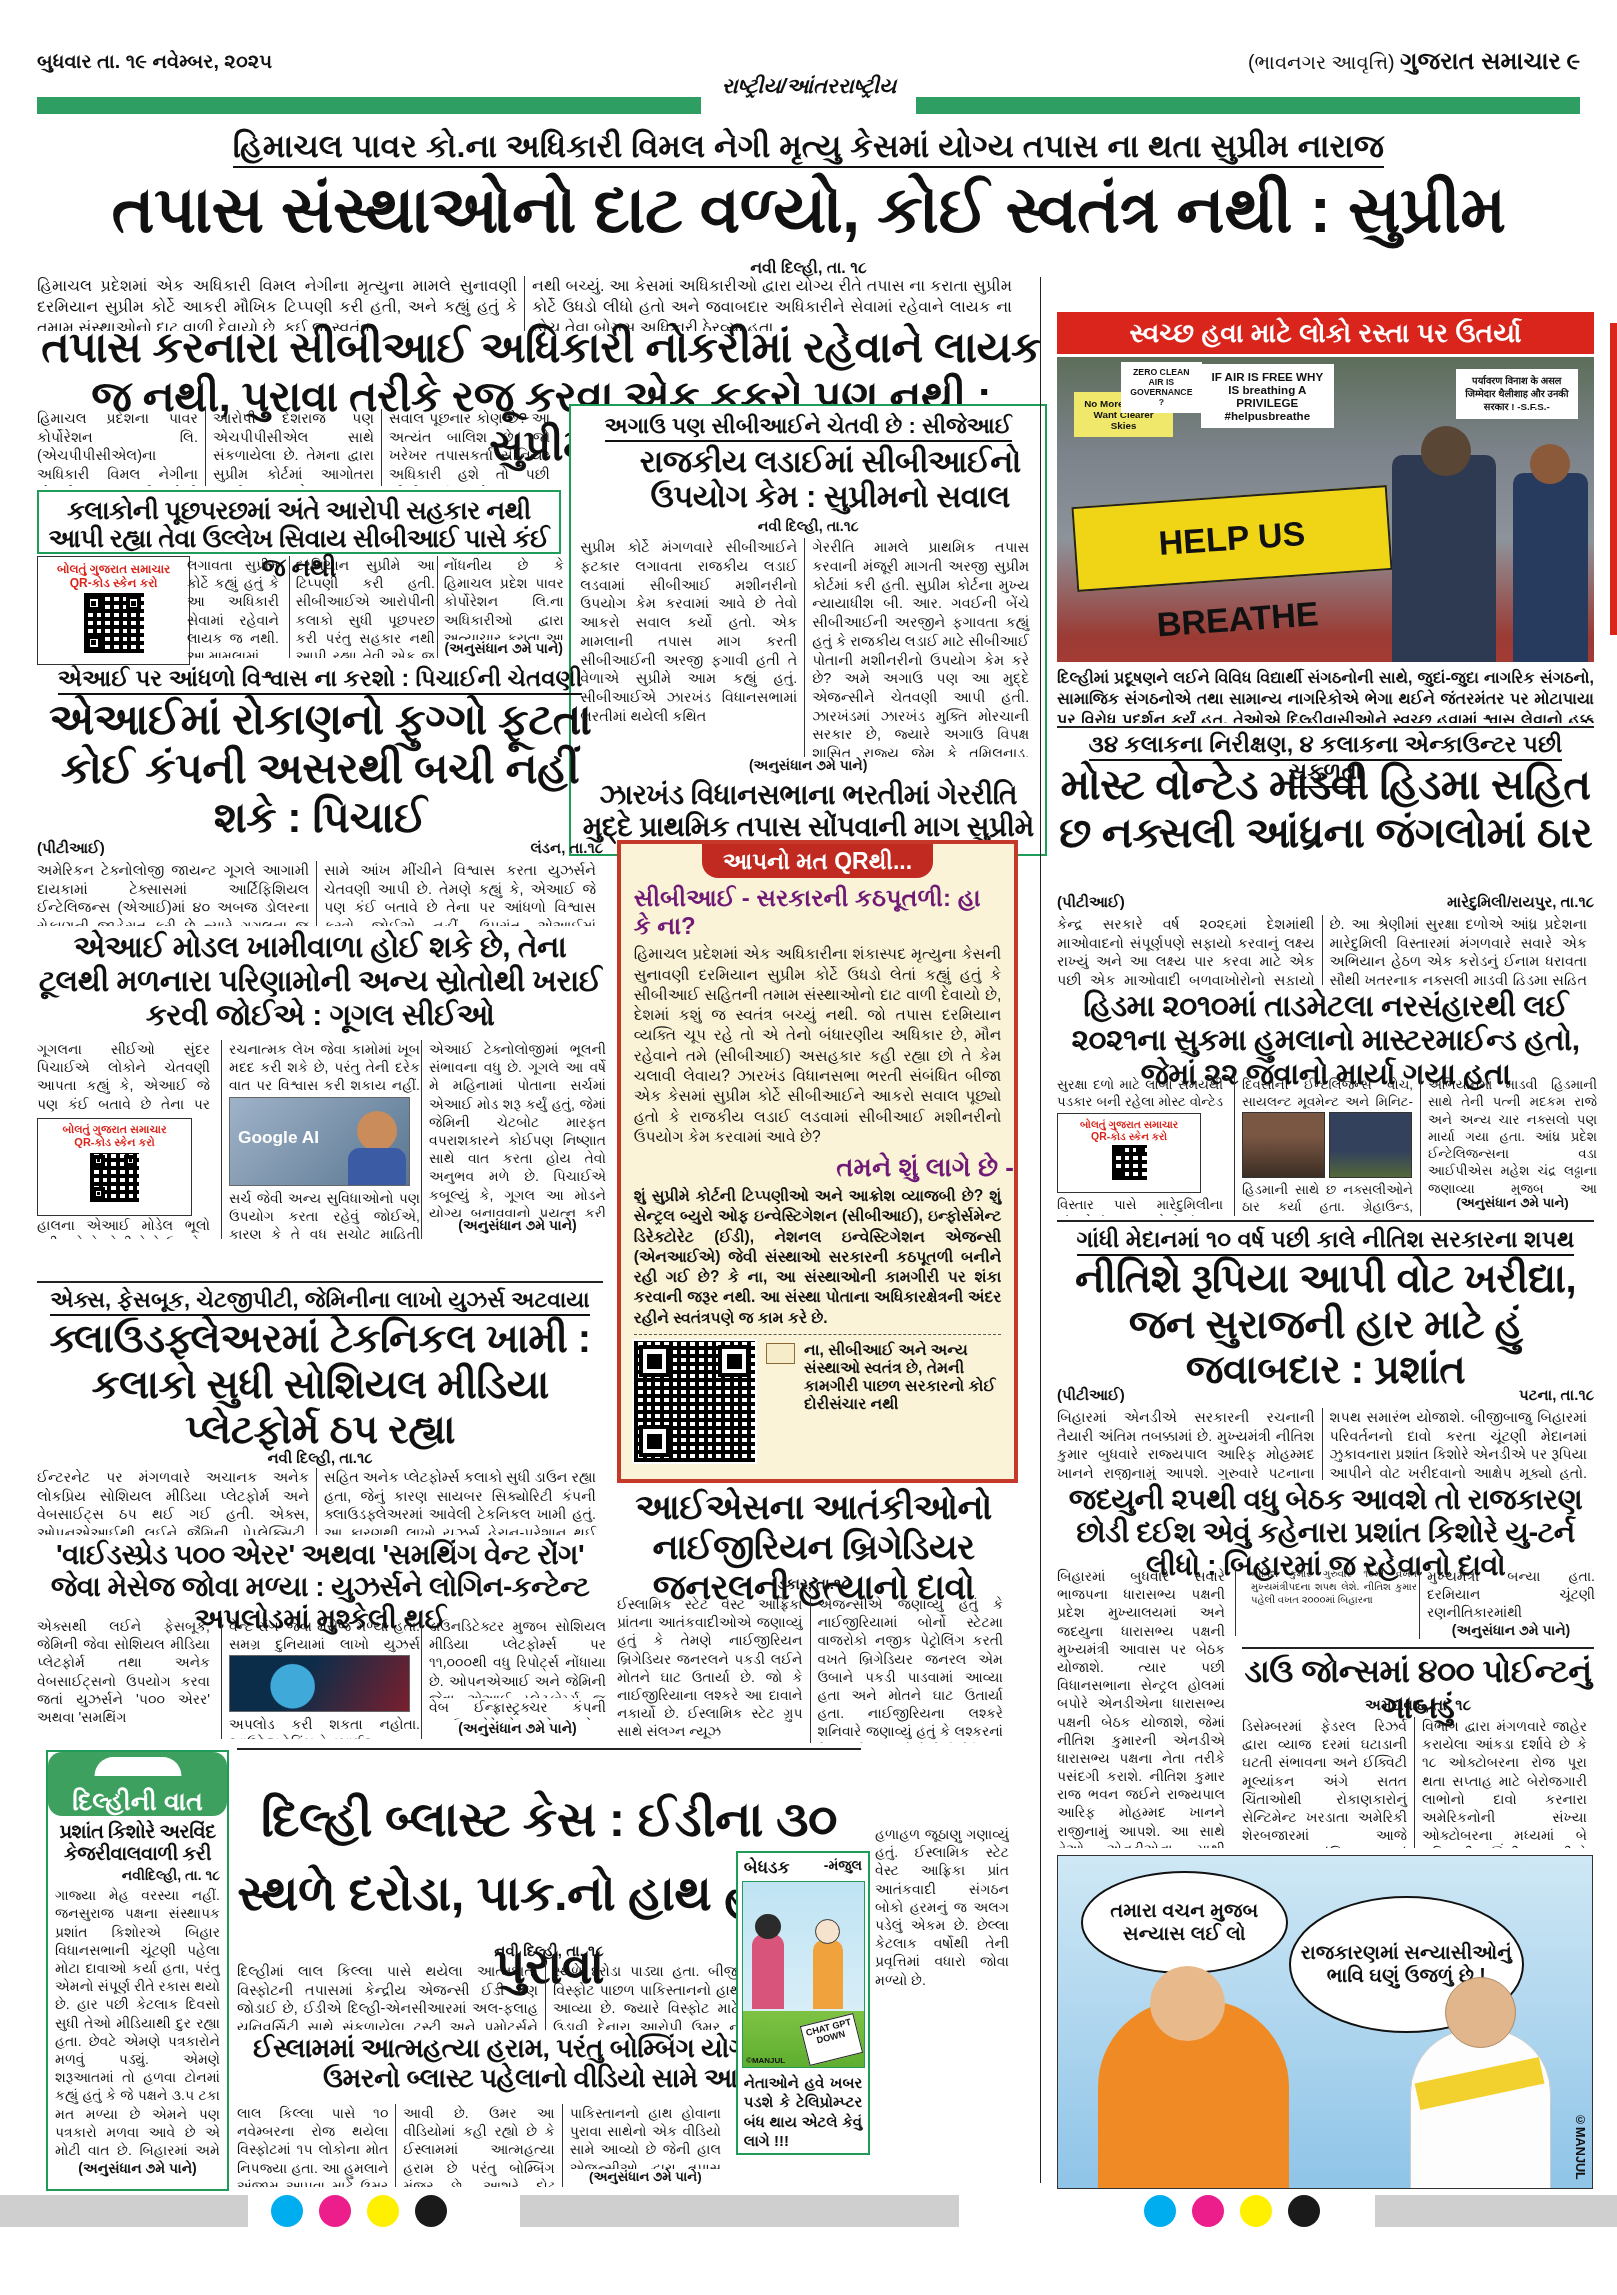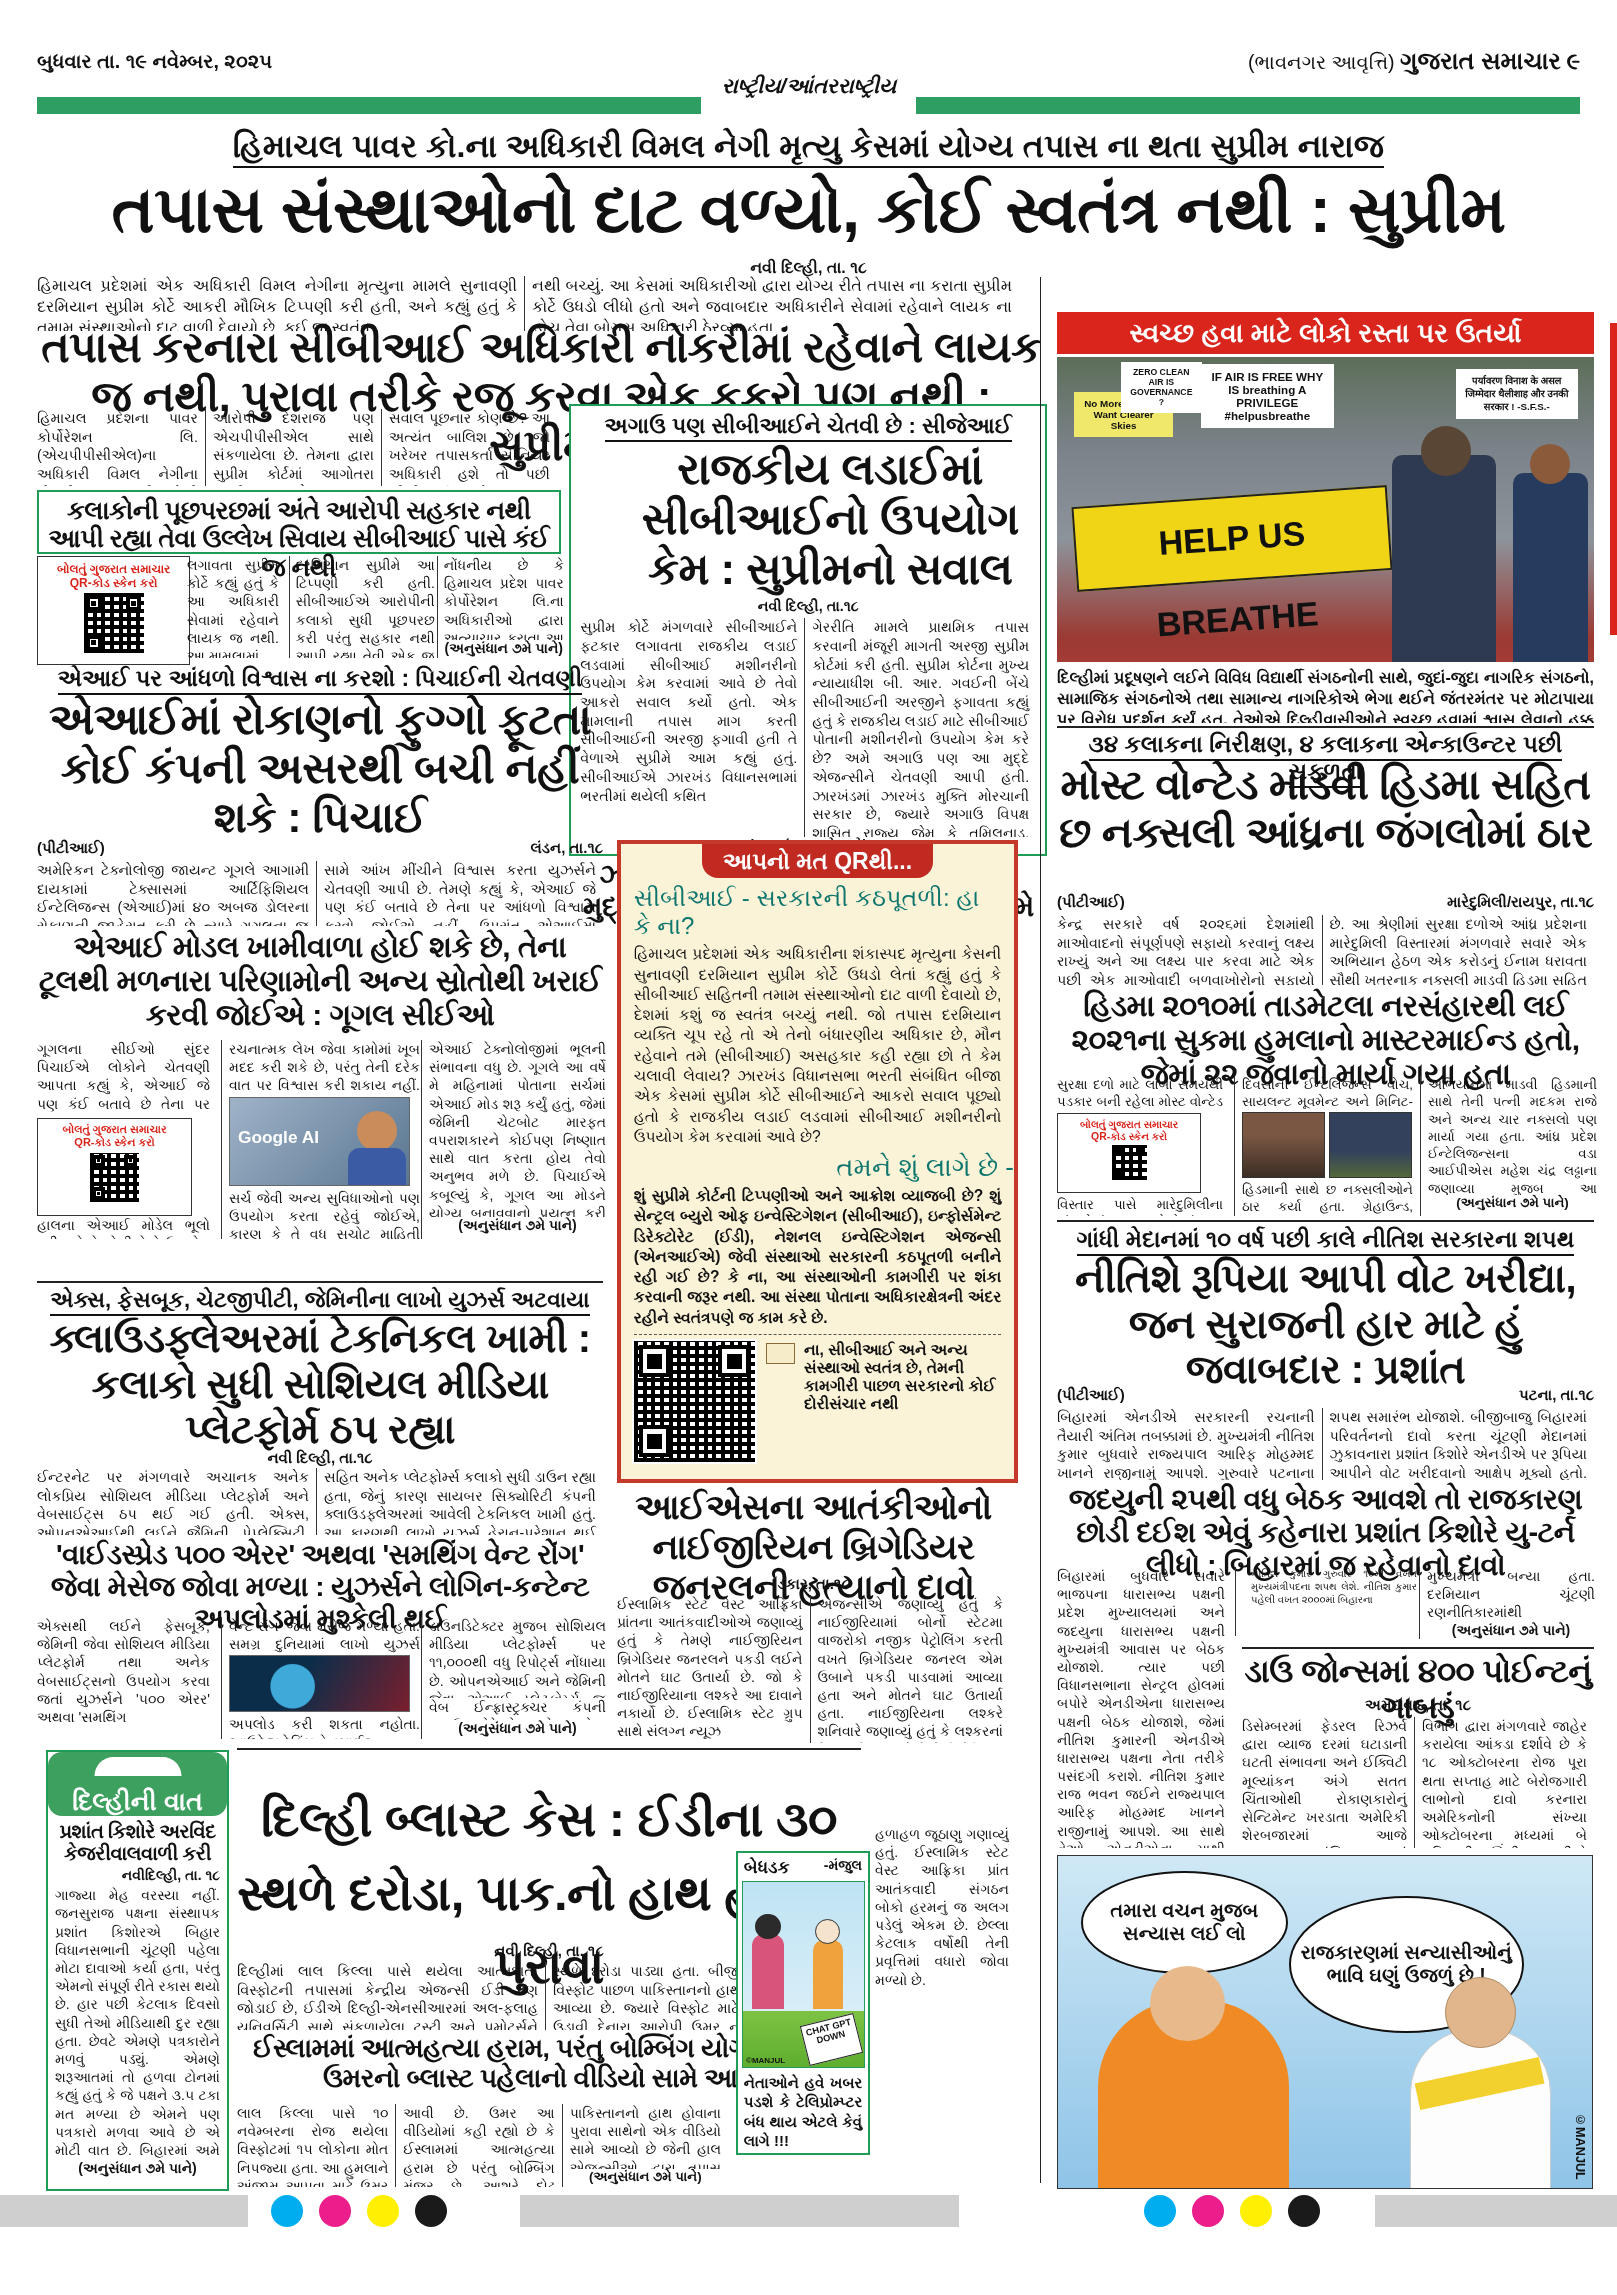--- a/index.html
+++ b/index.html
@@ -23,21 +23,21 @@
       repeating-linear-gradient(90deg,#000 0 4px,#fff 4px 8.7px);
       outline:2.3px solid #fff;}
   .qr .f{position:absolute;width:26%;height:26%;background:#fff;border:4px solid #000;box-sizing:border-box;}
   .qr .f i{position:absolute;left:18%;top:18%;width:64%;height:64%;background:#000;}
   .qr .f1{left:4%;top:4%;} .qr .f2{right:4%;top:4%;} .qr .f3{left:4%;bottom:4%;}
   .qr-promo{border:1.7px solid #333;background:#fff;text-align:center;padding:4.6px;}
   .qr-promo .t1{color:#d9251c;font-weight:bold;}
   
   .pollbox{border:4px solid #c5392b;background:#fbf3d8;}
   .pill{background:#c02a21;color:#fff;font-weight:bold;text-align:center;border-radius:0 0 16px 16px;}
-  .redtxt{color:#0f766e;font-weight:normal;}
+  .redtxt{color:#701a75;font-weight:bold;}
   .opt{display:flex;align-items:flex-start;margin-bottom:8px;}
   .chk{width:26.6px;height:19.6px;border:1.7px solid #8a6b38;background:#f6ecc9;margin-right:9.2px;flex:0 0 auto;margin-top:2.3px;}
   .dash{border-top:1.7px dashed #555;}
   
   .photo{position:relative;overflow:hidden;background:linear-gradient(180deg,#5d6e5a 0%,#7b8289 30%,#8d939b 60%,#9b3a33 92%,#a33c35 100%);}
   .placard{position:absolute;background:#fff;color:#111;font-weight:bold;text-align:center;padding:5.8px;}
   .banner-y{position:absolute;background:#f0d517;color:#111;font-weight:bold;text-align:center;transform:rotate(-4deg);border:2.3px solid #222;}
   .person{position:absolute;background:#2e3a52;border-radius:10.4px 10.4px 0 0;}
   .head{position:absolute;background:#8a5a3b;border-radius:50%;}
   
@@ -101,21 +101,21 @@
     <div class="abs body-txt" style="left:150px;top:0;width:92px;height:102px;font-size:14px;overflow:hidden;">લગાવતા સુપ્રીમ કોર્ટે કહ્યું હતું કે આ અધિકારી સેવામાં રહેવાને લાયક જ નથી. આ મામલામાં</div>
     <div class="abs body-txt" style="left:252px;top:0;width:139px;height:102px;font-size:14px;border-left:1.2px solid #333;padding-left:5.8px;overflow:hidden;">દરમિયાન સુપ્રીમે આ ટિપ્પણી કરી હતી. સીબીઆઈએ આરોપીની કલાકો સુધી પૂછપરછ કરી પરંતુ સહકાર નથી આપી રહ્યા તેવી એક જ લાઈનનો ઉલ્લેખ કર્યો હતો. જેને કારણે સુપ્રીમે અધિકારીનો ઉધડો લીધો હતો. સુપ્રીમની બેંચે મૌખિક રીતે પૂછ્યું હતું કે આ મામલામાં તપાસકર્તા કોણ છે?</div>
     <div class="abs" style="left:400px;top:0;width:120px;height:102px;border-left:1.2px solid #333;padding-left:5.8px;overflow:hidden;">
       <div class="body-txt" style="font-size:14px;height:84px;overflow:hidden;">નોંધનીય છે કે હિમાચલ પ્રદેશ પાવર કોર્પોરેશન લિ.ના અધિકારીઓ દ્વારા અત્યાચાર કરાતા આ કંપનીના જ અન્ય એક કર્મચારી વિમલ નેગીએ આત્મહત્યા કરી લીધી હતી તેવો આરોપ પરિવાર દ્વારા લગાવવામાં આવ્યો છે. સીબીઆઈ અધિકારીએ આ મામલામાં અત્યાર સુધી</div>
       <div class="cont" style="font-size:14px;">(અનુસંધાન ૭મે પાને)</div>
     </div>
   </div>
 
   <div class="abs greenbox" style="left:569px;top:404px;width:456px;height:434px;padding:7px 9.2px;">
     <div class="kicker" style="font-size:22px;"><span>અગાઉ પણ સીબીઆઈને ચેતવી છે : સીજેઆઈ</span></div>
-    <div class="hl" style="font-size:44px;margin-top:4.6px;margin-left:44px;">રાજકીય લડાઈમાં સીબીઆઈનો ઉપયોગ કેમ : સુપ્રીમનો સવાલ</div>
+    <div class="hl" style="font-size:31px;margin-top:4.6px;margin-left:44px;">રાજકીય લડાઈમાં સીબીઆઈનો ઉપયોગ કેમ : સુપ્રીમનો સવાલ</div>
     <div style="text-align:center;font-size:14.4px;font-weight:bold;margin-top:3.5px;">નવી દિલ્હી, તા.૧૮</div>
     <div class="cols" style="height:219px;font-size:14.4px;margin-top:3.5px;">
       <div class="body-txt">સુપ્રીમ કોર્ટે મંગળવારે સીબીઆઈને ફટકાર લગાવતા રાજકીય લડાઈ લડવામાં સીબીઆઈ મશીનરીનો ઉપયોગ કેમ કરવામાં આવે છે તેવો આકરો સવાલ કર્યો હતો. એક મામલાની તપાસ માગ કરતી સીબીઆઈની અરજી ફગાવી હતી તે વેળાએ સુપ્રીમે આમ કહ્યું હતું. સીબીઆઈએ ઝારખંડ વિધાનસભામાં ભરતીમાં થયેલી કથિત</div>
       <div class="body-txt">ગેરરીતિ મામલે પ્રાથમિક તપાસ કરવાની મંજૂરી માગતી અરજી સુપ્રીમ કોર્ટમાં કરી હતી. સુપ્રીમ કોર્ટના મુખ્ય ન્યાયાધીશ બી. આર. ગવઈની બેંચે સીબીઆઈની અરજીને ફગાવતા કહ્યું હતું કે રાજકીય લડાઈ માટે સીબીઆઈ પોતાની મશીનરીનો ઉપયોગ કેમ કરે છે? અમે અગાઉ પણ આ મુદ્દે એજન્સીને ચેતવણી આપી હતી. ઝારખંડમાં ઝારખંડ મુક્તિ મોરચાની સરકાર છે, જ્યારે અગાઉ વિપક્ષ શાસિત રાજ્ય જેમ કે તમિલનાડુ, કર્ણાટકના</div>
     </div>
     <div class="cont" style="font-size:14px;">(અનુસંધાન ૭મે પાને)</div>
     <div class="hl" style="font-size:28px;margin-top:4.6px;">ઝારખંડ વિધાનસભાના ભરતીમાં ગેરરીતિ મુદ્દે પ્રાથમિક તપાસ સોંપવાની માગ સુપ્રીમે ફગાવી</div>
   </div>
 
   <div class="abs rule" style="left:1040px;top:277px;width:1.2px;height:1906px;"></div>

